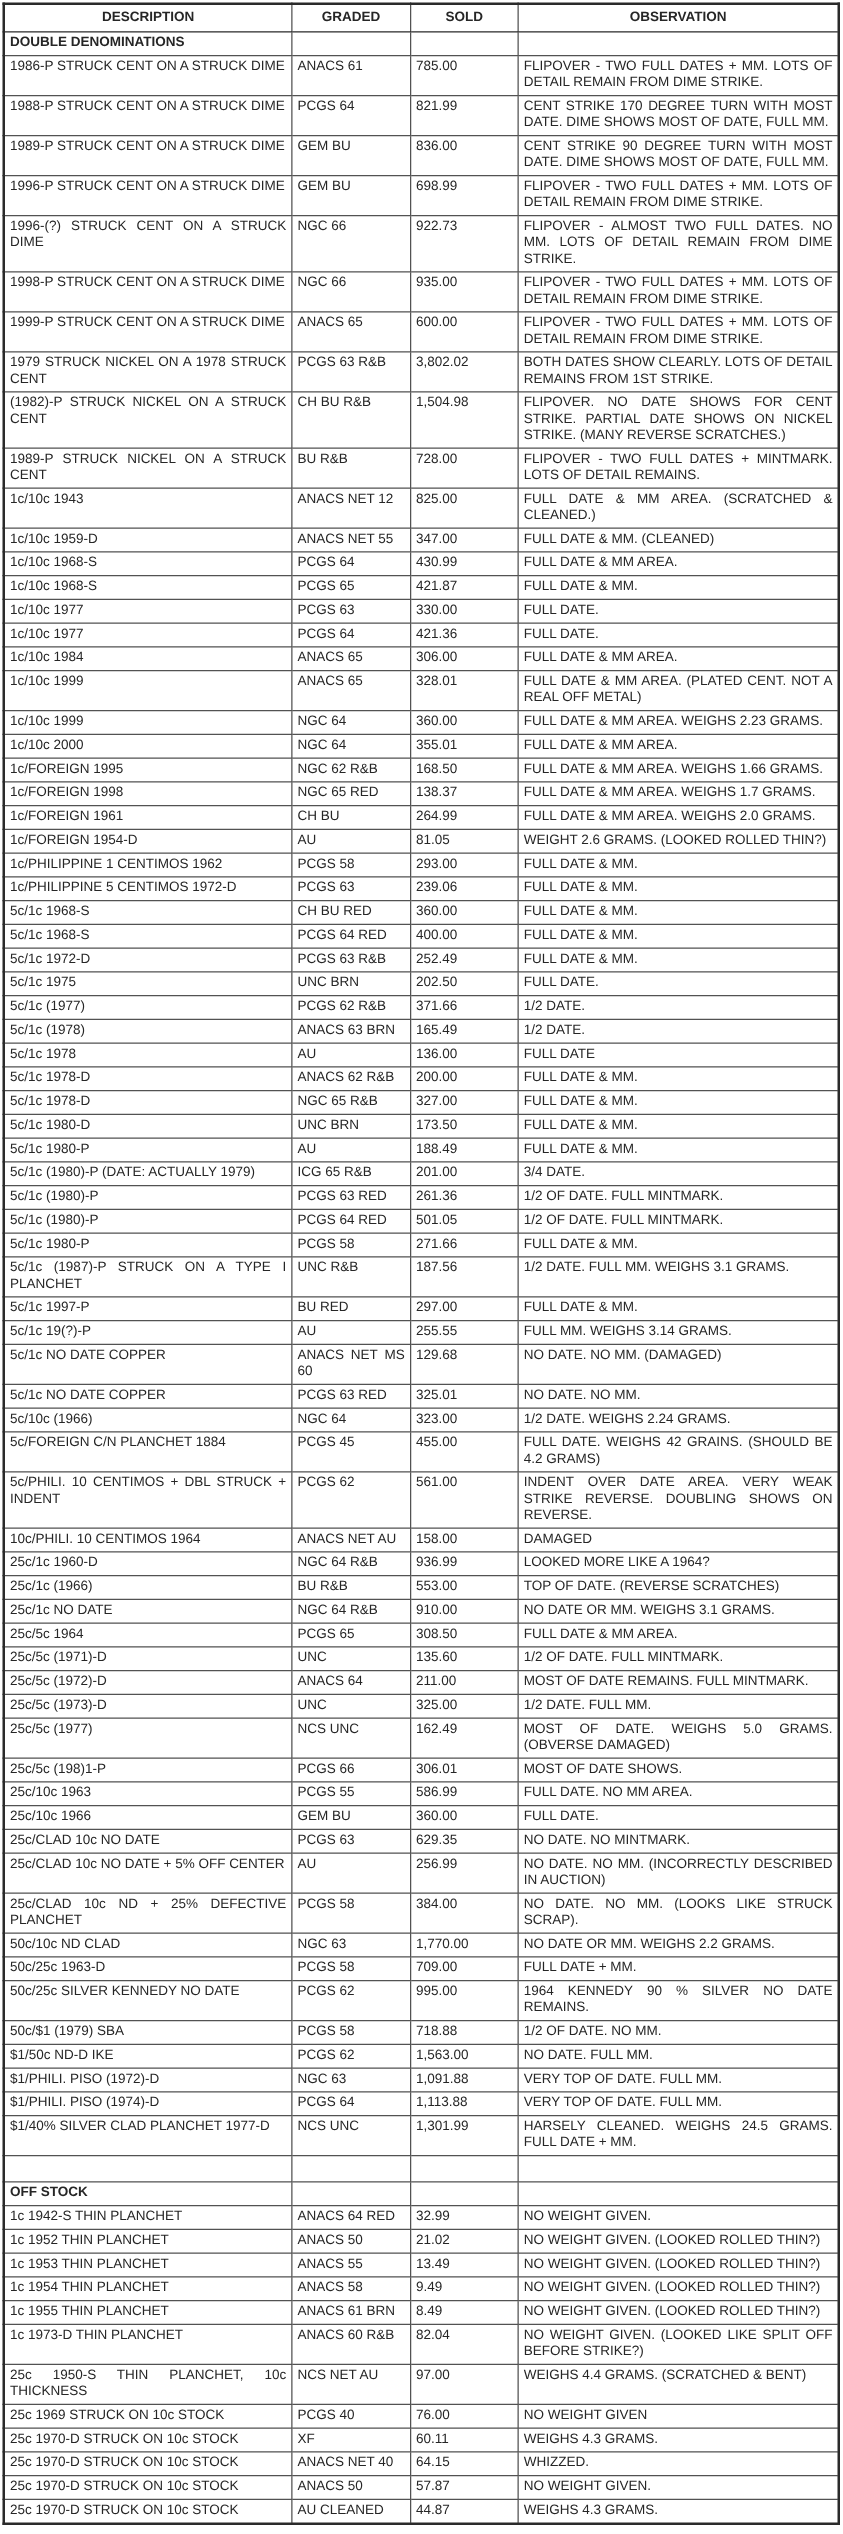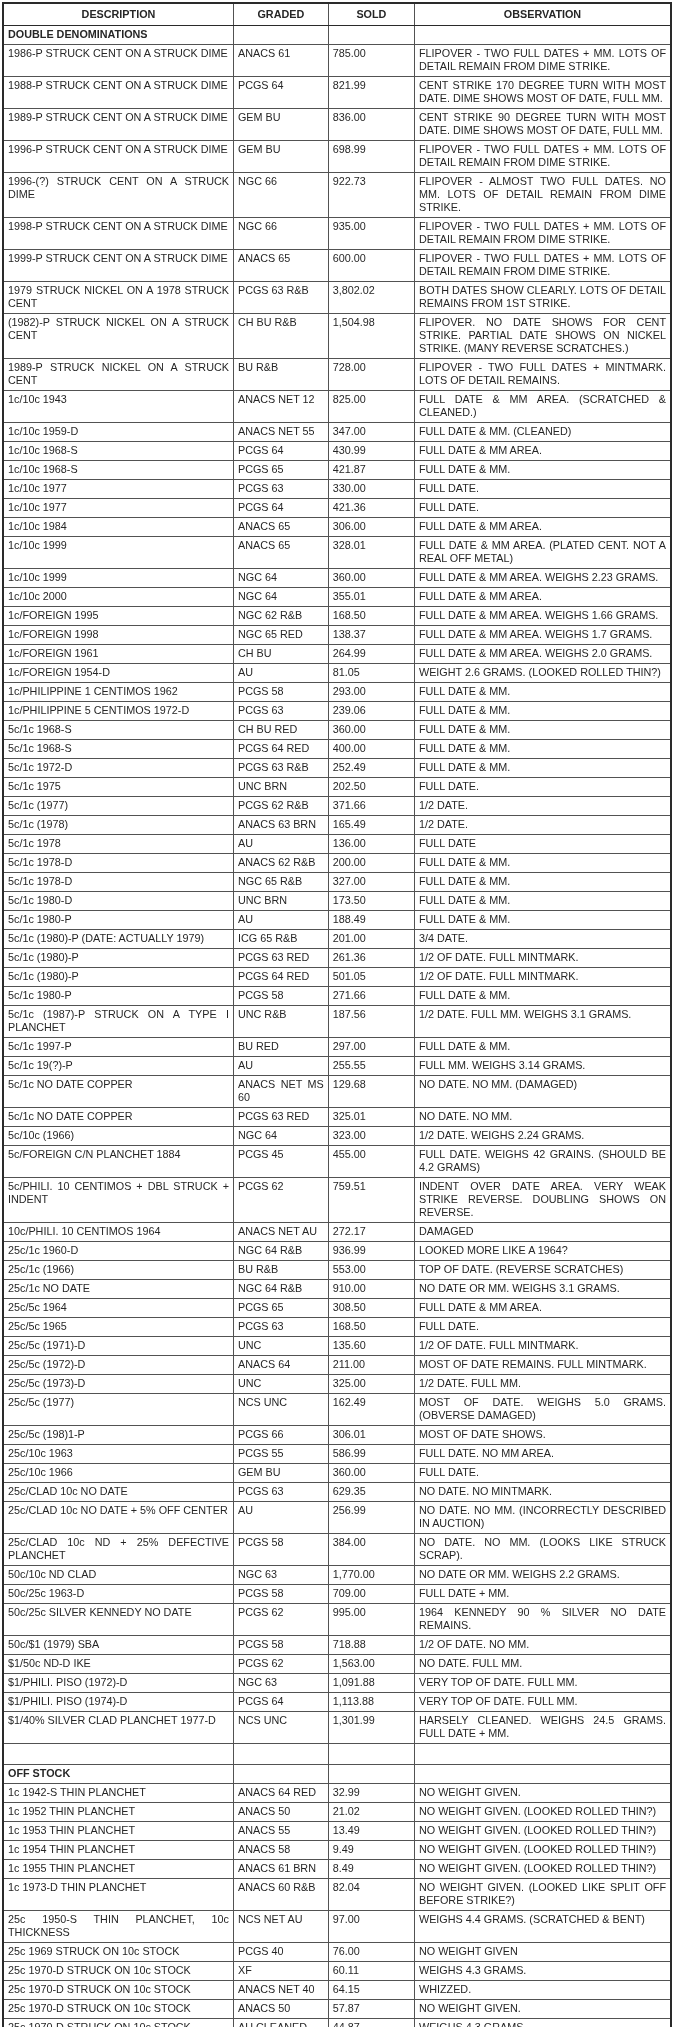--- a/index.html
+++ b/index.html
@@ -361,27 +361,27 @@
         </tr>
         <tr>
           <td class="c-description">5c/FOREIGN C/N PLANCHET 1884</td>
           <td class="c-graded">PCGS 45</td>
           <td class="c-sold">455.00</td>
           <td class="c-observation">FULL DATE. WEIGHS 42 GRAINS. (SHOULD BE 4.2 GRAMS)</td>
         </tr>
         <tr>
           <td class="c-description">5c/PHILI. 10 CENTIMOS + DBL STRUCK + INDENT</td>
           <td class="c-graded">PCGS 62</td>
-          <td class="c-sold">759.51</td>
+          <td class="c-sold">561.00</td>
           <td class="c-observation">INDENT OVER DATE AREA. VERY WEAK STRIKE REVERSE. DOUBLING SHOWS ON REVERSE.</td>
         </tr>
         <tr>
           <td class="c-description">10c/PHILI. 10 CENTIMOS 1964</td>
           <td class="c-graded">ANACS NET AU</td>
-          <td class="c-sold">272.17</td>
+          <td class="c-sold">158.00</td>
           <td class="c-observation">DAMAGED</td>
         </tr>
         <tr>
           <td class="c-description">25c/1c 1960-D</td>
           <td class="c-graded">NGC 64 R&amp;B</td>
           <td class="c-sold">936.99</td>
           <td class="c-observation">LOOKED MORE LIKE A 1964?</td>
         </tr>
         <tr>
           <td class="c-description">25c/1c (1966)</td>
@@ -393,26 +393,20 @@
           <td class="c-description">25c/1c NO DATE</td>
           <td class="c-graded">NGC 64 R&amp;B</td>
           <td class="c-sold">910.00</td>
           <td class="c-observation">NO DATE OR MM. WEIGHS 3.1 GRAMS.</td>
         </tr>
         <tr>
           <td class="c-description">25c/5c 1964</td>
           <td class="c-graded">PCGS 65</td>
           <td class="c-sold">308.50</td>
           <td class="c-observation">FULL DATE &amp; MM AREA.</td>
-        </tr>
-        <tr>
-          <td class="c-description">25c/5c 1965</td>
-          <td class="c-graded">PCGS 63</td>
-          <td class="c-sold">168.50</td>
-          <td class="c-observation">FULL DATE.</td>
         </tr>
         <tr>
           <td class="c-description">25c/5c (1971)-D</td>
           <td class="c-graded">UNC</td>
           <td class="c-sold">135.60</td>
           <td class="c-observation">1/2 OF DATE. FULL MINTMARK.</td>
         </tr>
         <tr>
           <td class="c-description">25c/5c (1972)-D</td>
           <td class="c-graded">ANACS 64</td>

